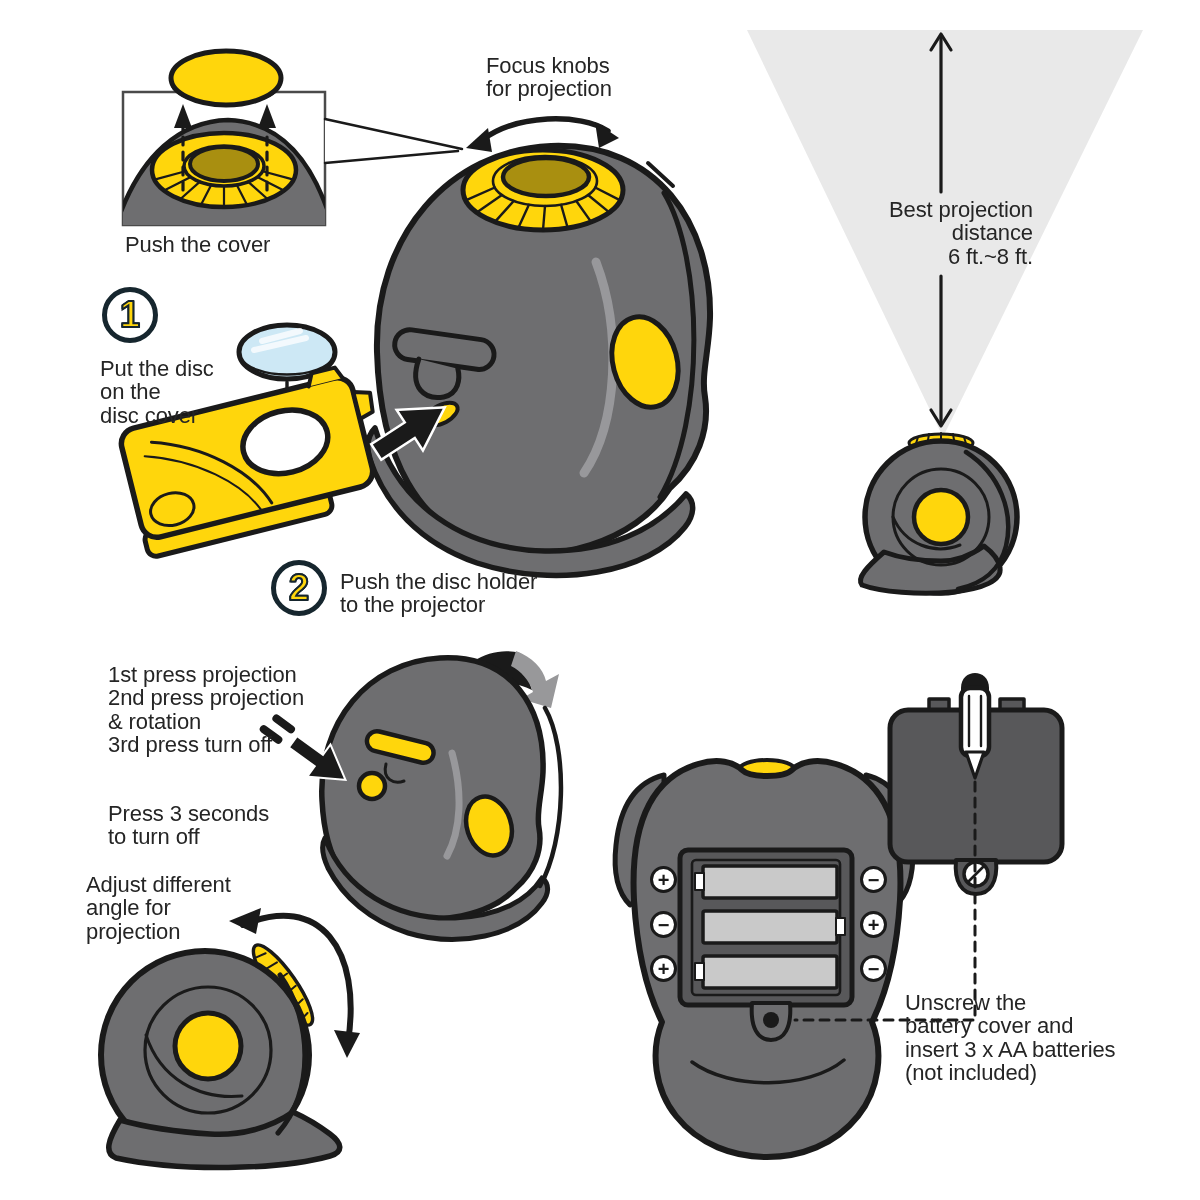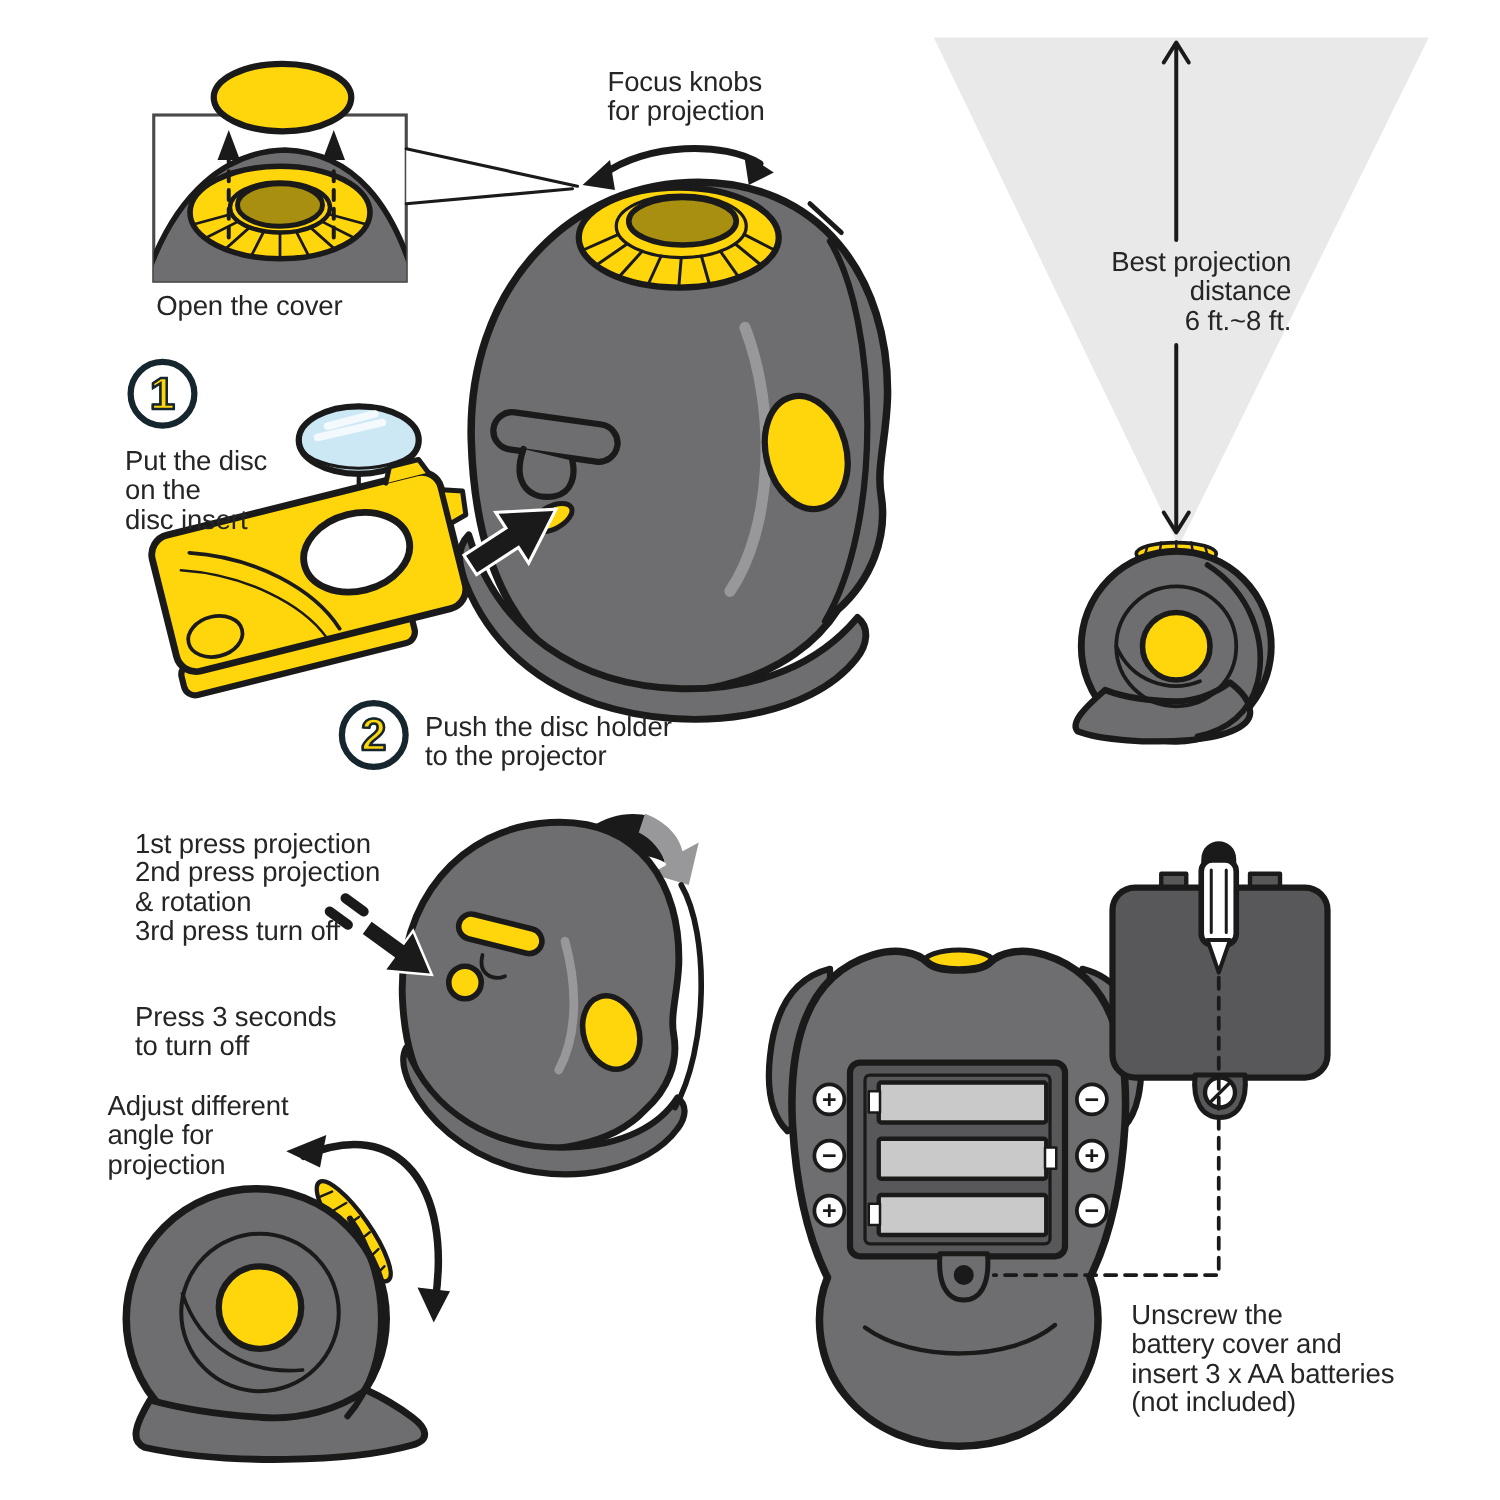--- a/index.html
+++ b/index.html
@@ -216,41 +216,41 @@
   </g>
   <g>
     <path class="fb" d="M 961 688 C 961 668 989 668 989 688 L 989 694 L 961 694 Z"></path>
     <rect class="fw si" stroke-width="4.5" x="961" y="688" width="28" height="68" rx="9"></rect>
     <path class="fn si" stroke-width="2.4" d="M 969 696 L 969 746 M 981 696 L 981 746"></path>
     <polygon class="fw si" stroke-width="3.2" points="966,752 984,752 975,778"></polygon>
   </g>
   <path class="fn si" stroke-width="3" stroke-dasharray="9 7" d="M 975 782 L 975 1020 L 795 1020"></path>
 </svg>
 
-<div class="lbl" style="left:125px;top:233px;">Open the cover</div>
+<div class="lbl" style="left:125px;top:233px;">Push the cover</div>
 <div class="lbl" style="left:486px;top:54px;">Focus knobs
 for projection</div>
 <div class="lbl ctr" style="left:833px;top:198px;width:200px;">Best projection
 distance
 6 ft.~8 ft.</div>
 <div class="lbl" style="left:100px;top:357px;">Put the disc
 on the
-disc insert</div>
+disc cover</div>
 <div class="lbl" style="left:340px;top:570px;">Push the disc holder
 to the projector</div>
 <div class="lbl" style="left:108px;top:663px;">1st press projection
 2nd press projection
 &amp; rotation
 3rd press turn off</div>
 <div class="lbl" style="left:108px;top:766px;margin-top:36px;">Press 3 seconds
 to turn off</div>
 <div class="lbl" style="left:86px;top:873px;">Adjust different
 angle for
 projection</div>
-<div class="lbl" style="left:905px;top:1040px;">Unscrew the
+<div class="lbl" style="left:905px;top:991px;">Unscrew the
 battery cover and
 insert 3 x AA batteries
 (not included)</div>
 
 <div class="badge" style="left:102px;top:287px;">
   <span>1</span>
 </div>
 <div class="badge" style="left:271px;top:560px;">
   <span>2</span>
 </div>

